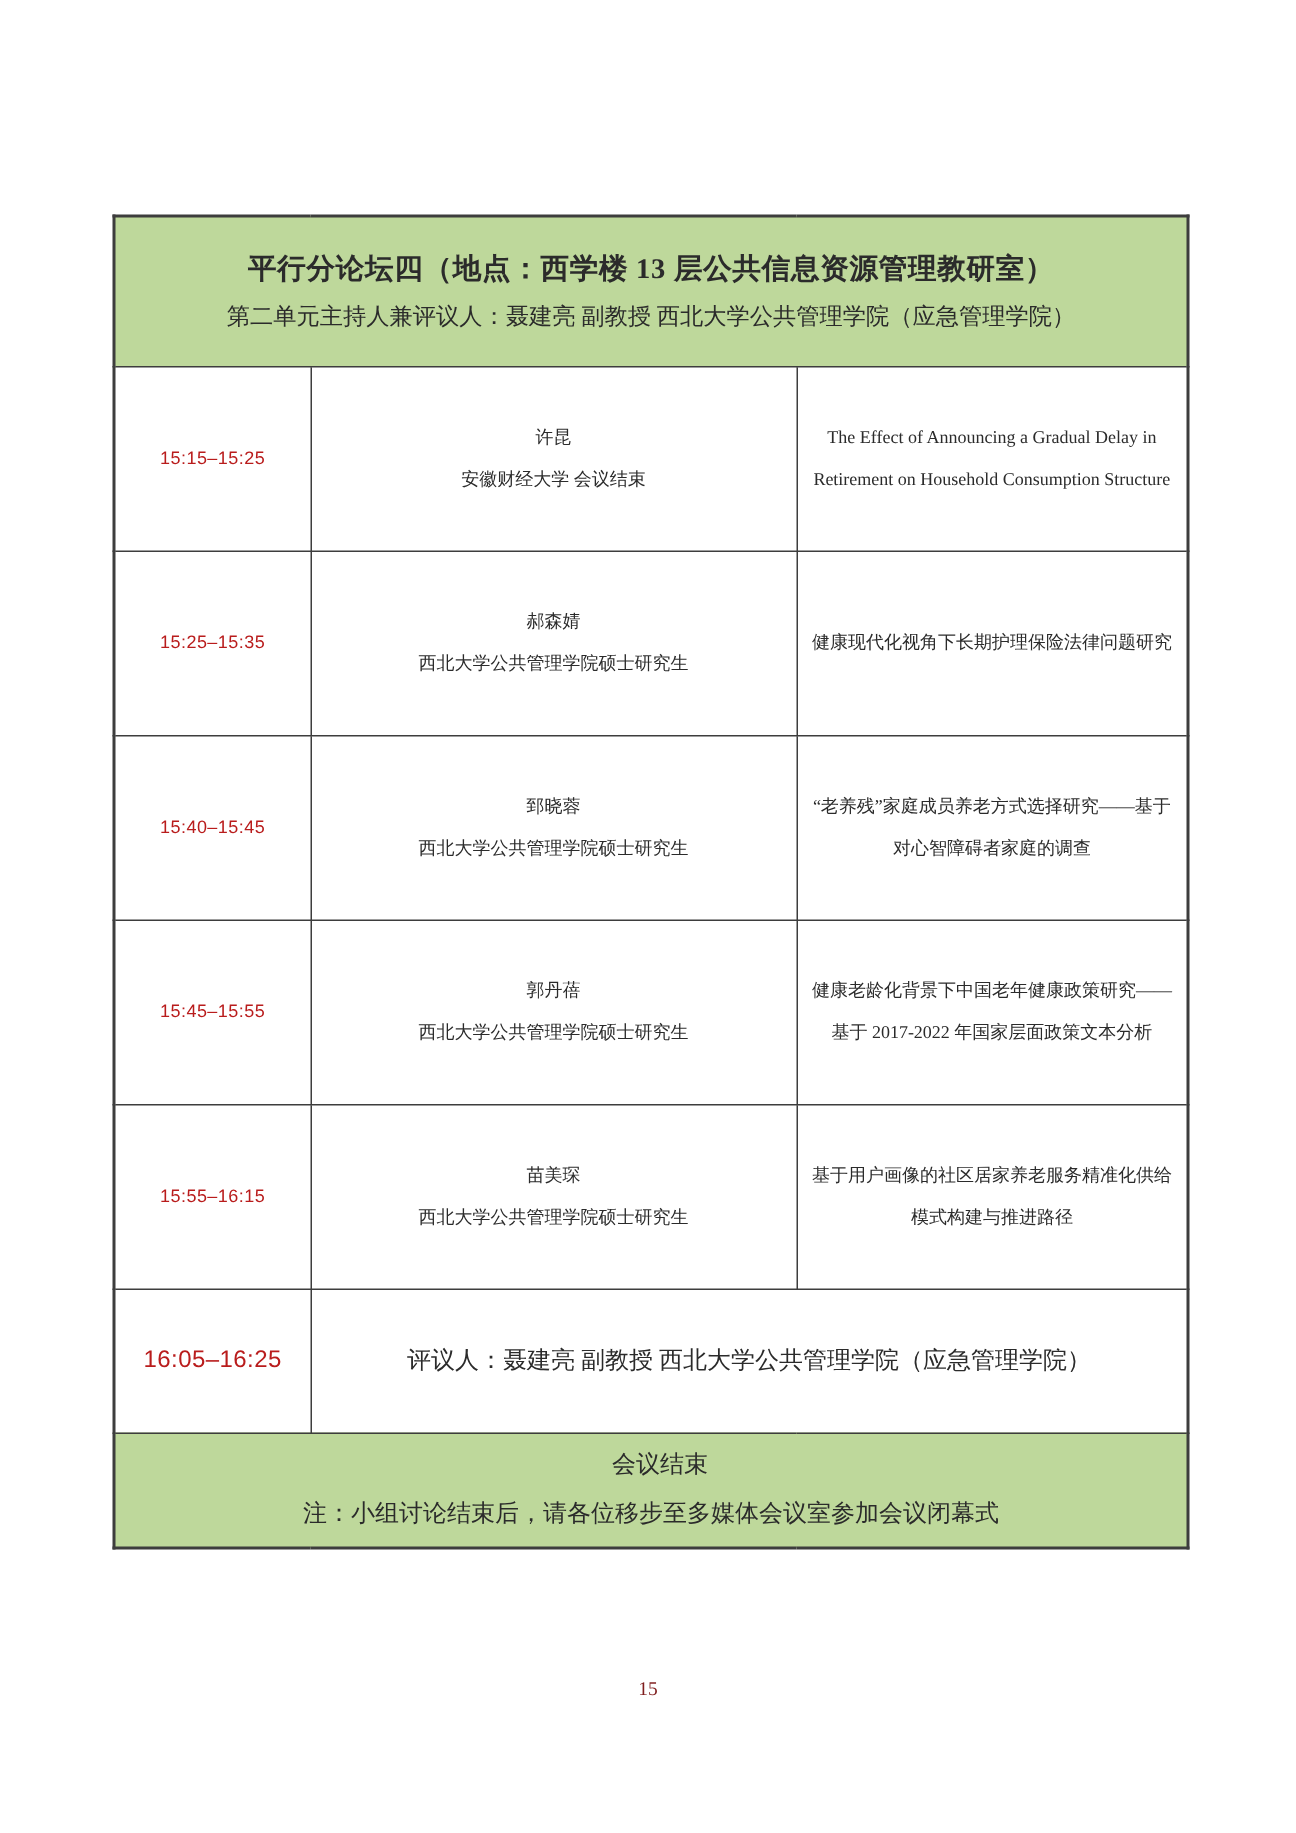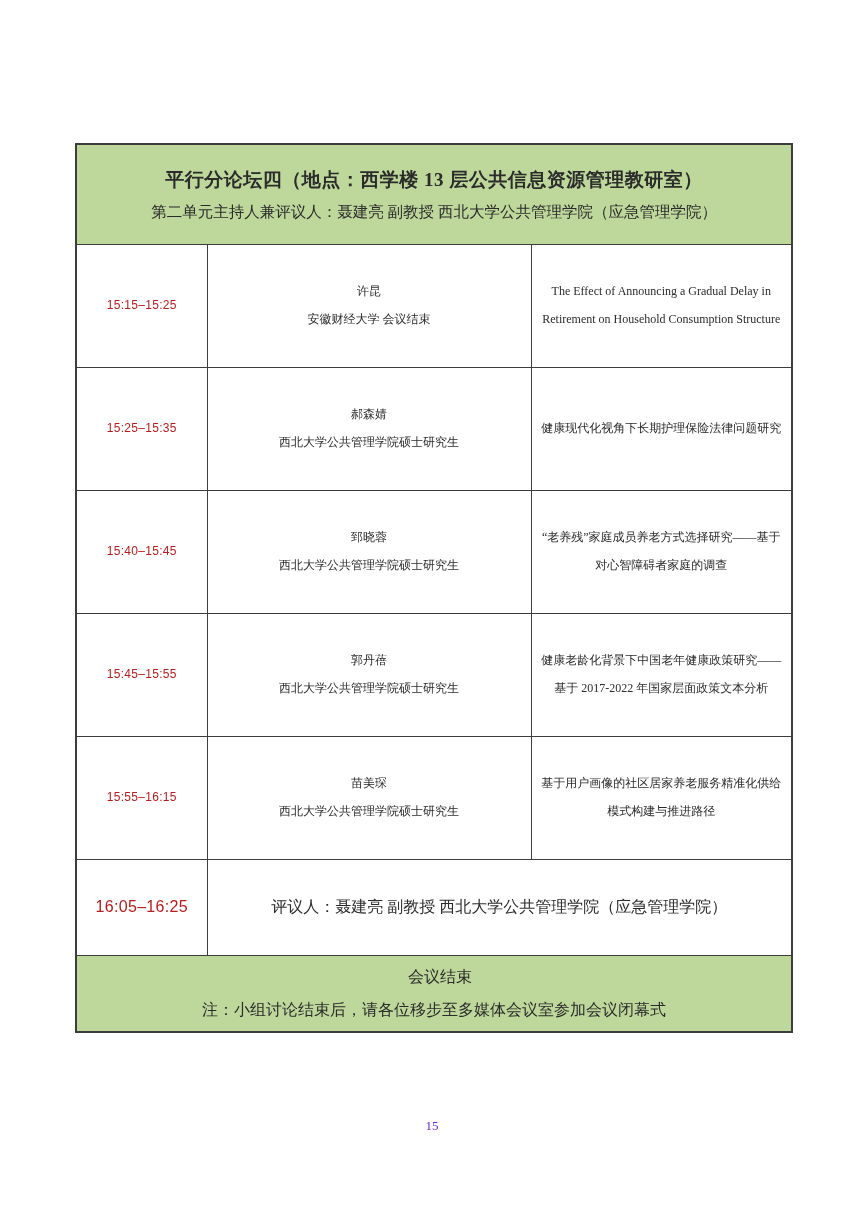--- a/index.html
+++ b/index.html
@@ -53,21 +53,21 @@
 
   tr.discussant-row td { height: 96px; font-size: 16px; }
   .discussant-cell { padding: 0 10px; }
 
   .footer-cell { height: 77px; font-size: 16px; }
   .footer-line1 { line-height: 2.1; padding-left: 12px; }
   .footer-line2 { line-height: 2.0; }
 
   .page-number {
     position: absolute; left: 0; top: 1118px; width: 100%;
-    text-align: center; color: #6d28d9; font-size: 13px;
+    text-align: center; color: #7f1d1d; font-size: 13px;
     font-family: "Liberation Serif", "DejaVu Serif", serif;
   }
 </style>
 </head>
 <body>
 
 <div class="sheet">
 
   <table class="program-table">
     <colgroup>

